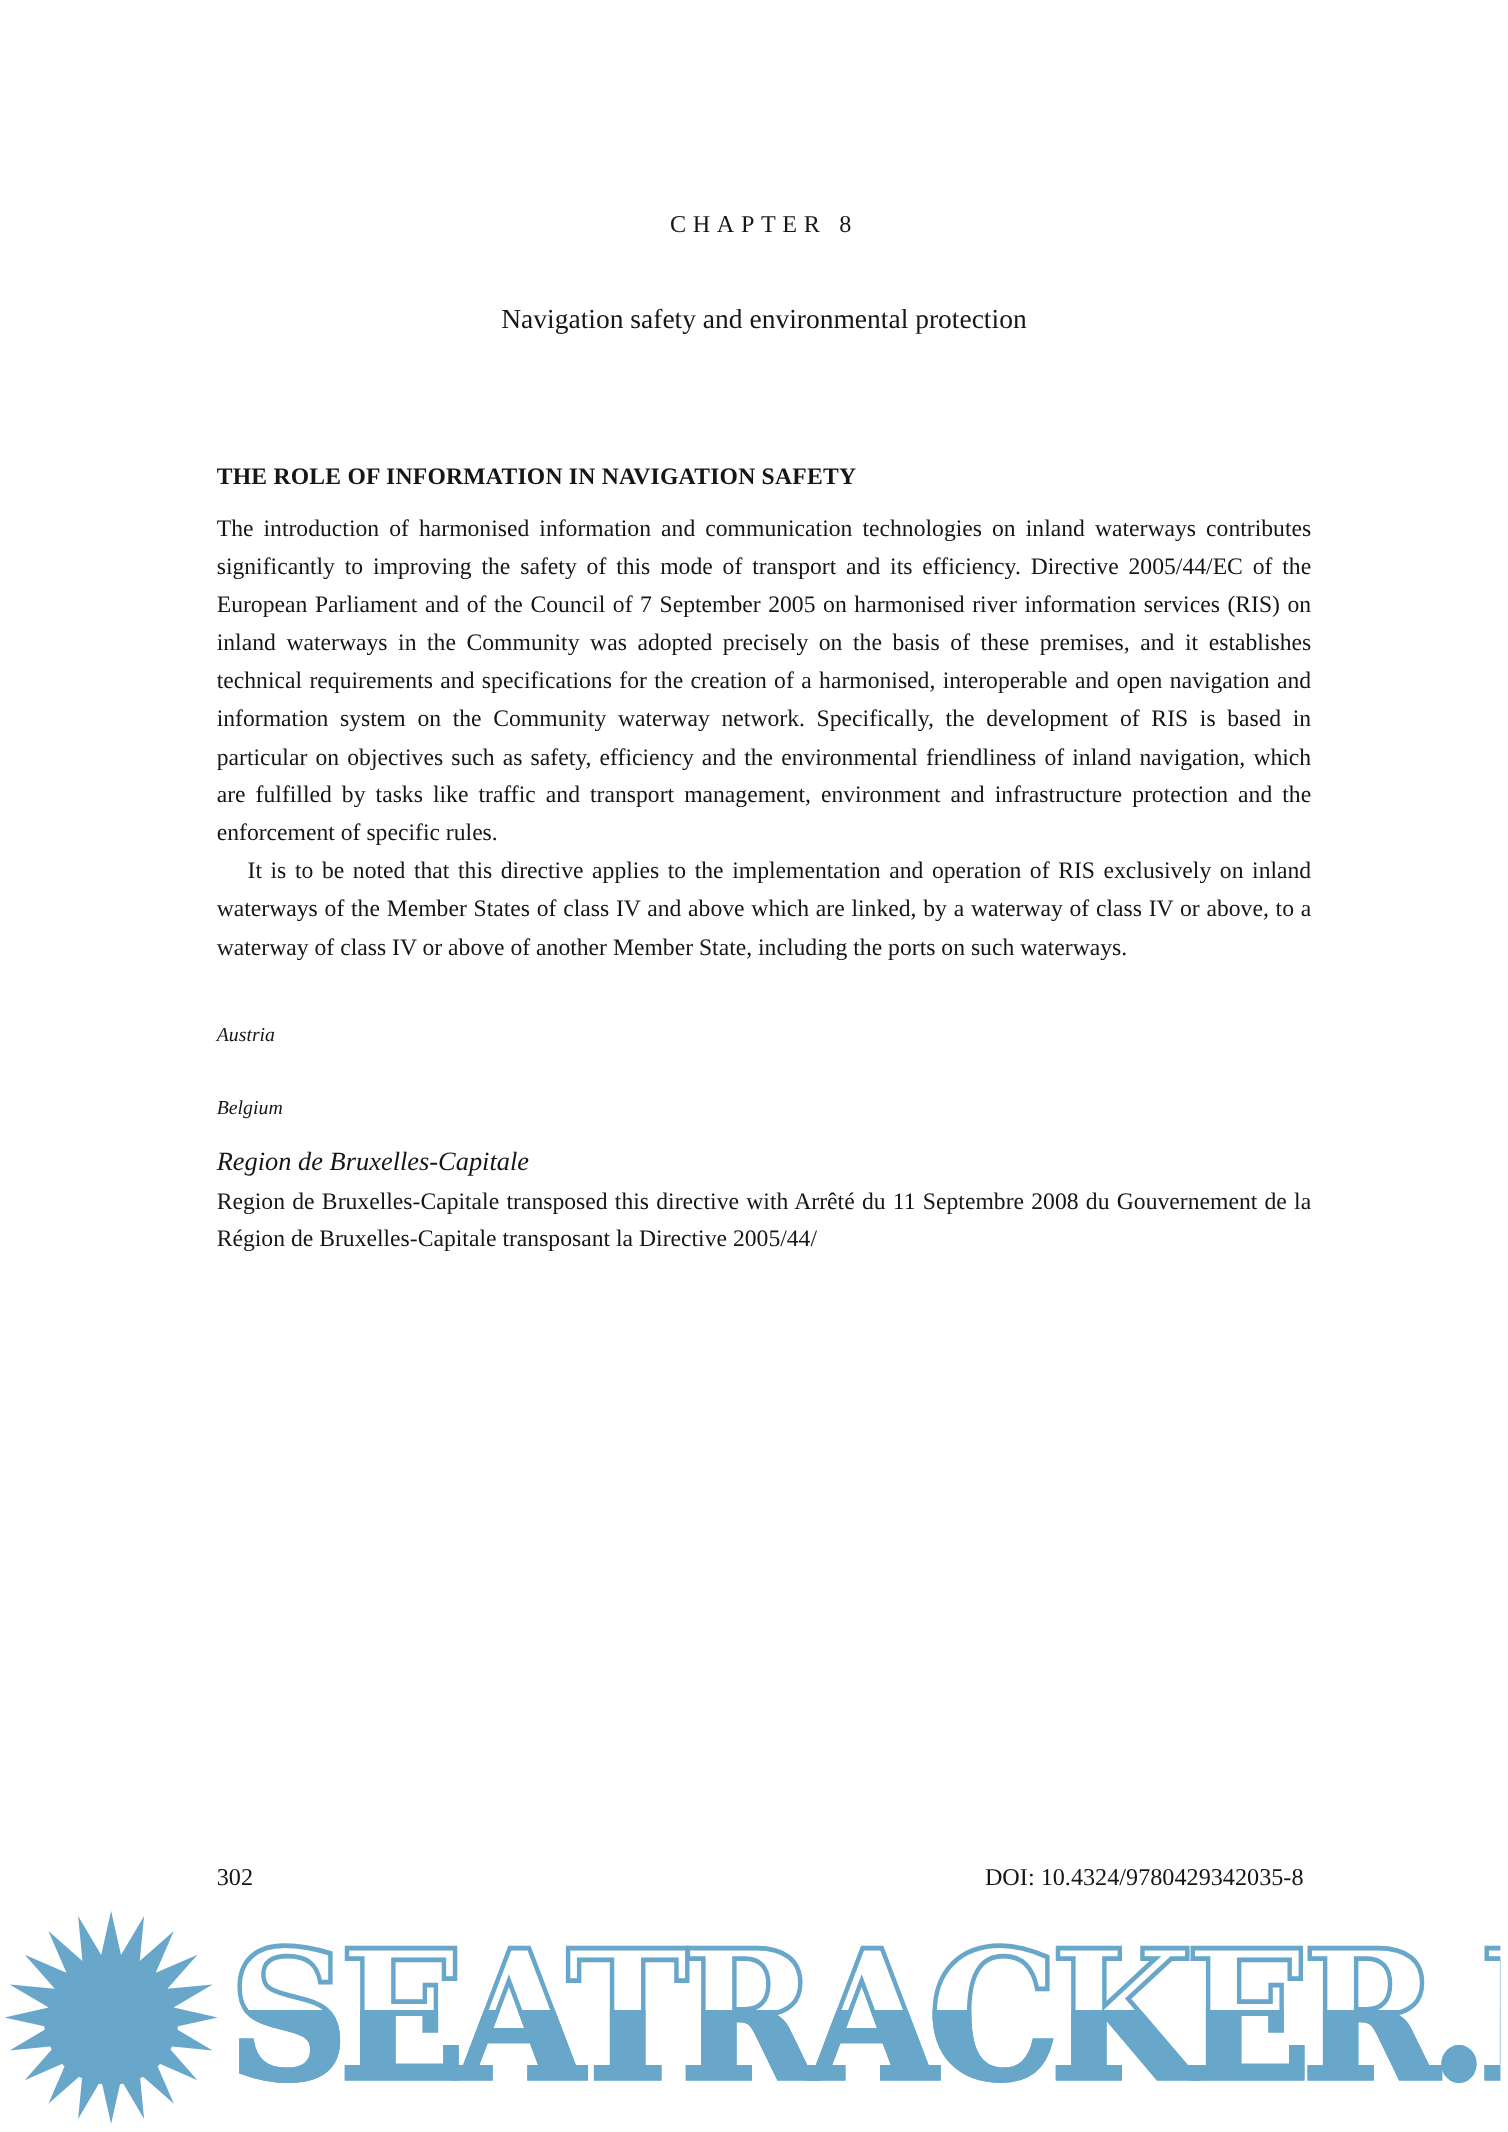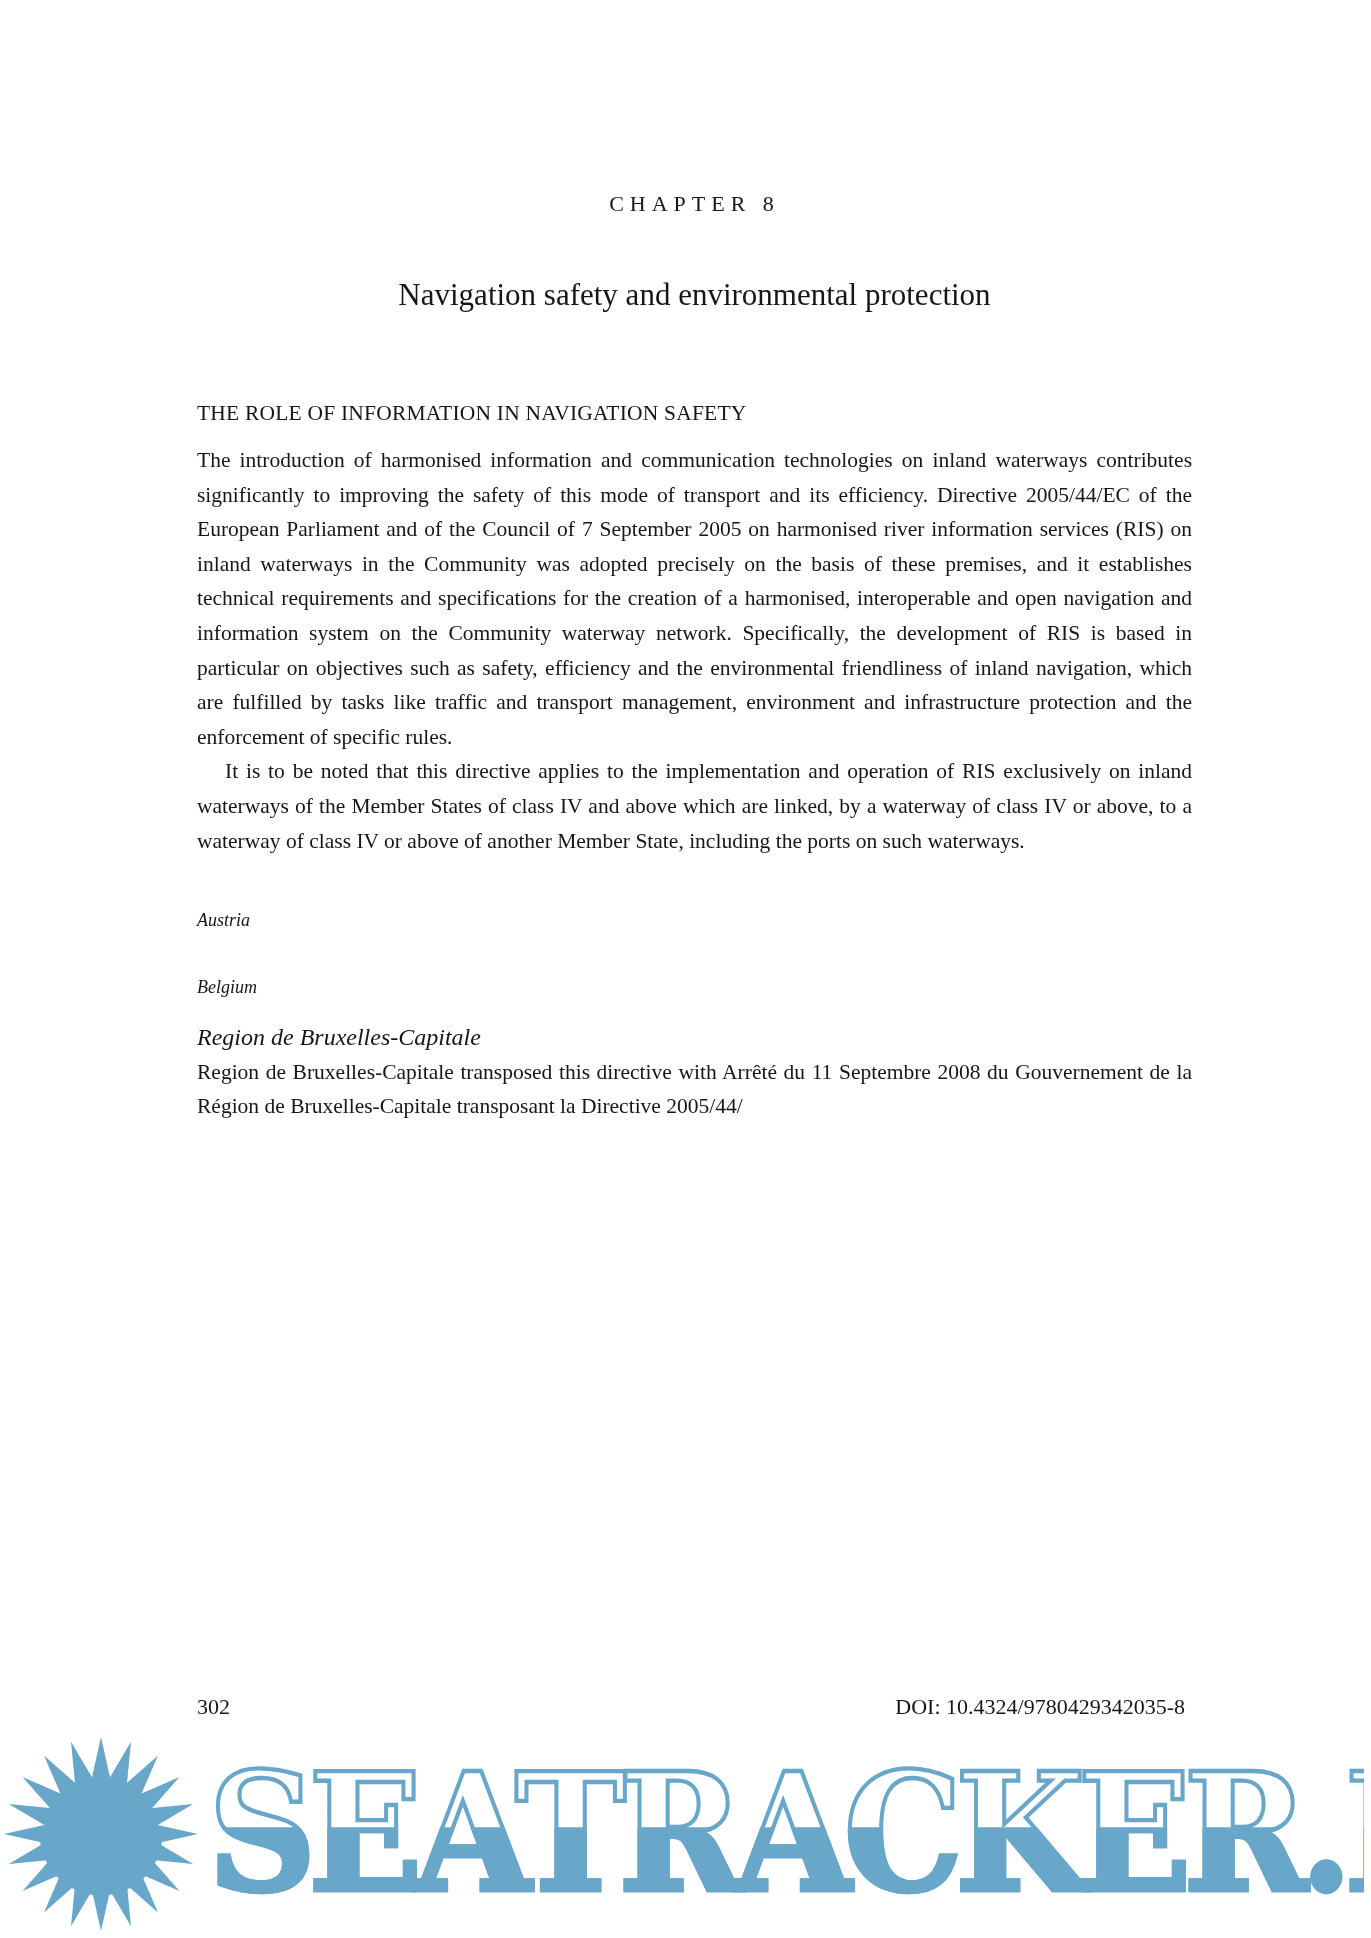--- a/index.html
+++ b/index.html
@@ -20,27 +20,27 @@
   .chapter-label {
     margin-top:191px;
     text-align:center;
     font-size:22px;
     letter-spacing:6px;
     font-weight:normal;
   }
   .title {
     margin-top:60px;
     text-align:center;
-    font-size:31px;
+    font-size:25px;
     font-weight:normal;
   }
   .section-heading {
-    margin-top:88px;
+    margin-top:116px;
     font-size:21.5px;
-    font-weight:normal;
+    font-weight:bold;
     letter-spacing:0.2px;
   }
   .entry {
     margin-top:38px;
     display:flex;
     font-size:21.5px;
     font-weight:bold;
     line-height:33px;
   }
   .entry-num { flex:none; width:57px; }

